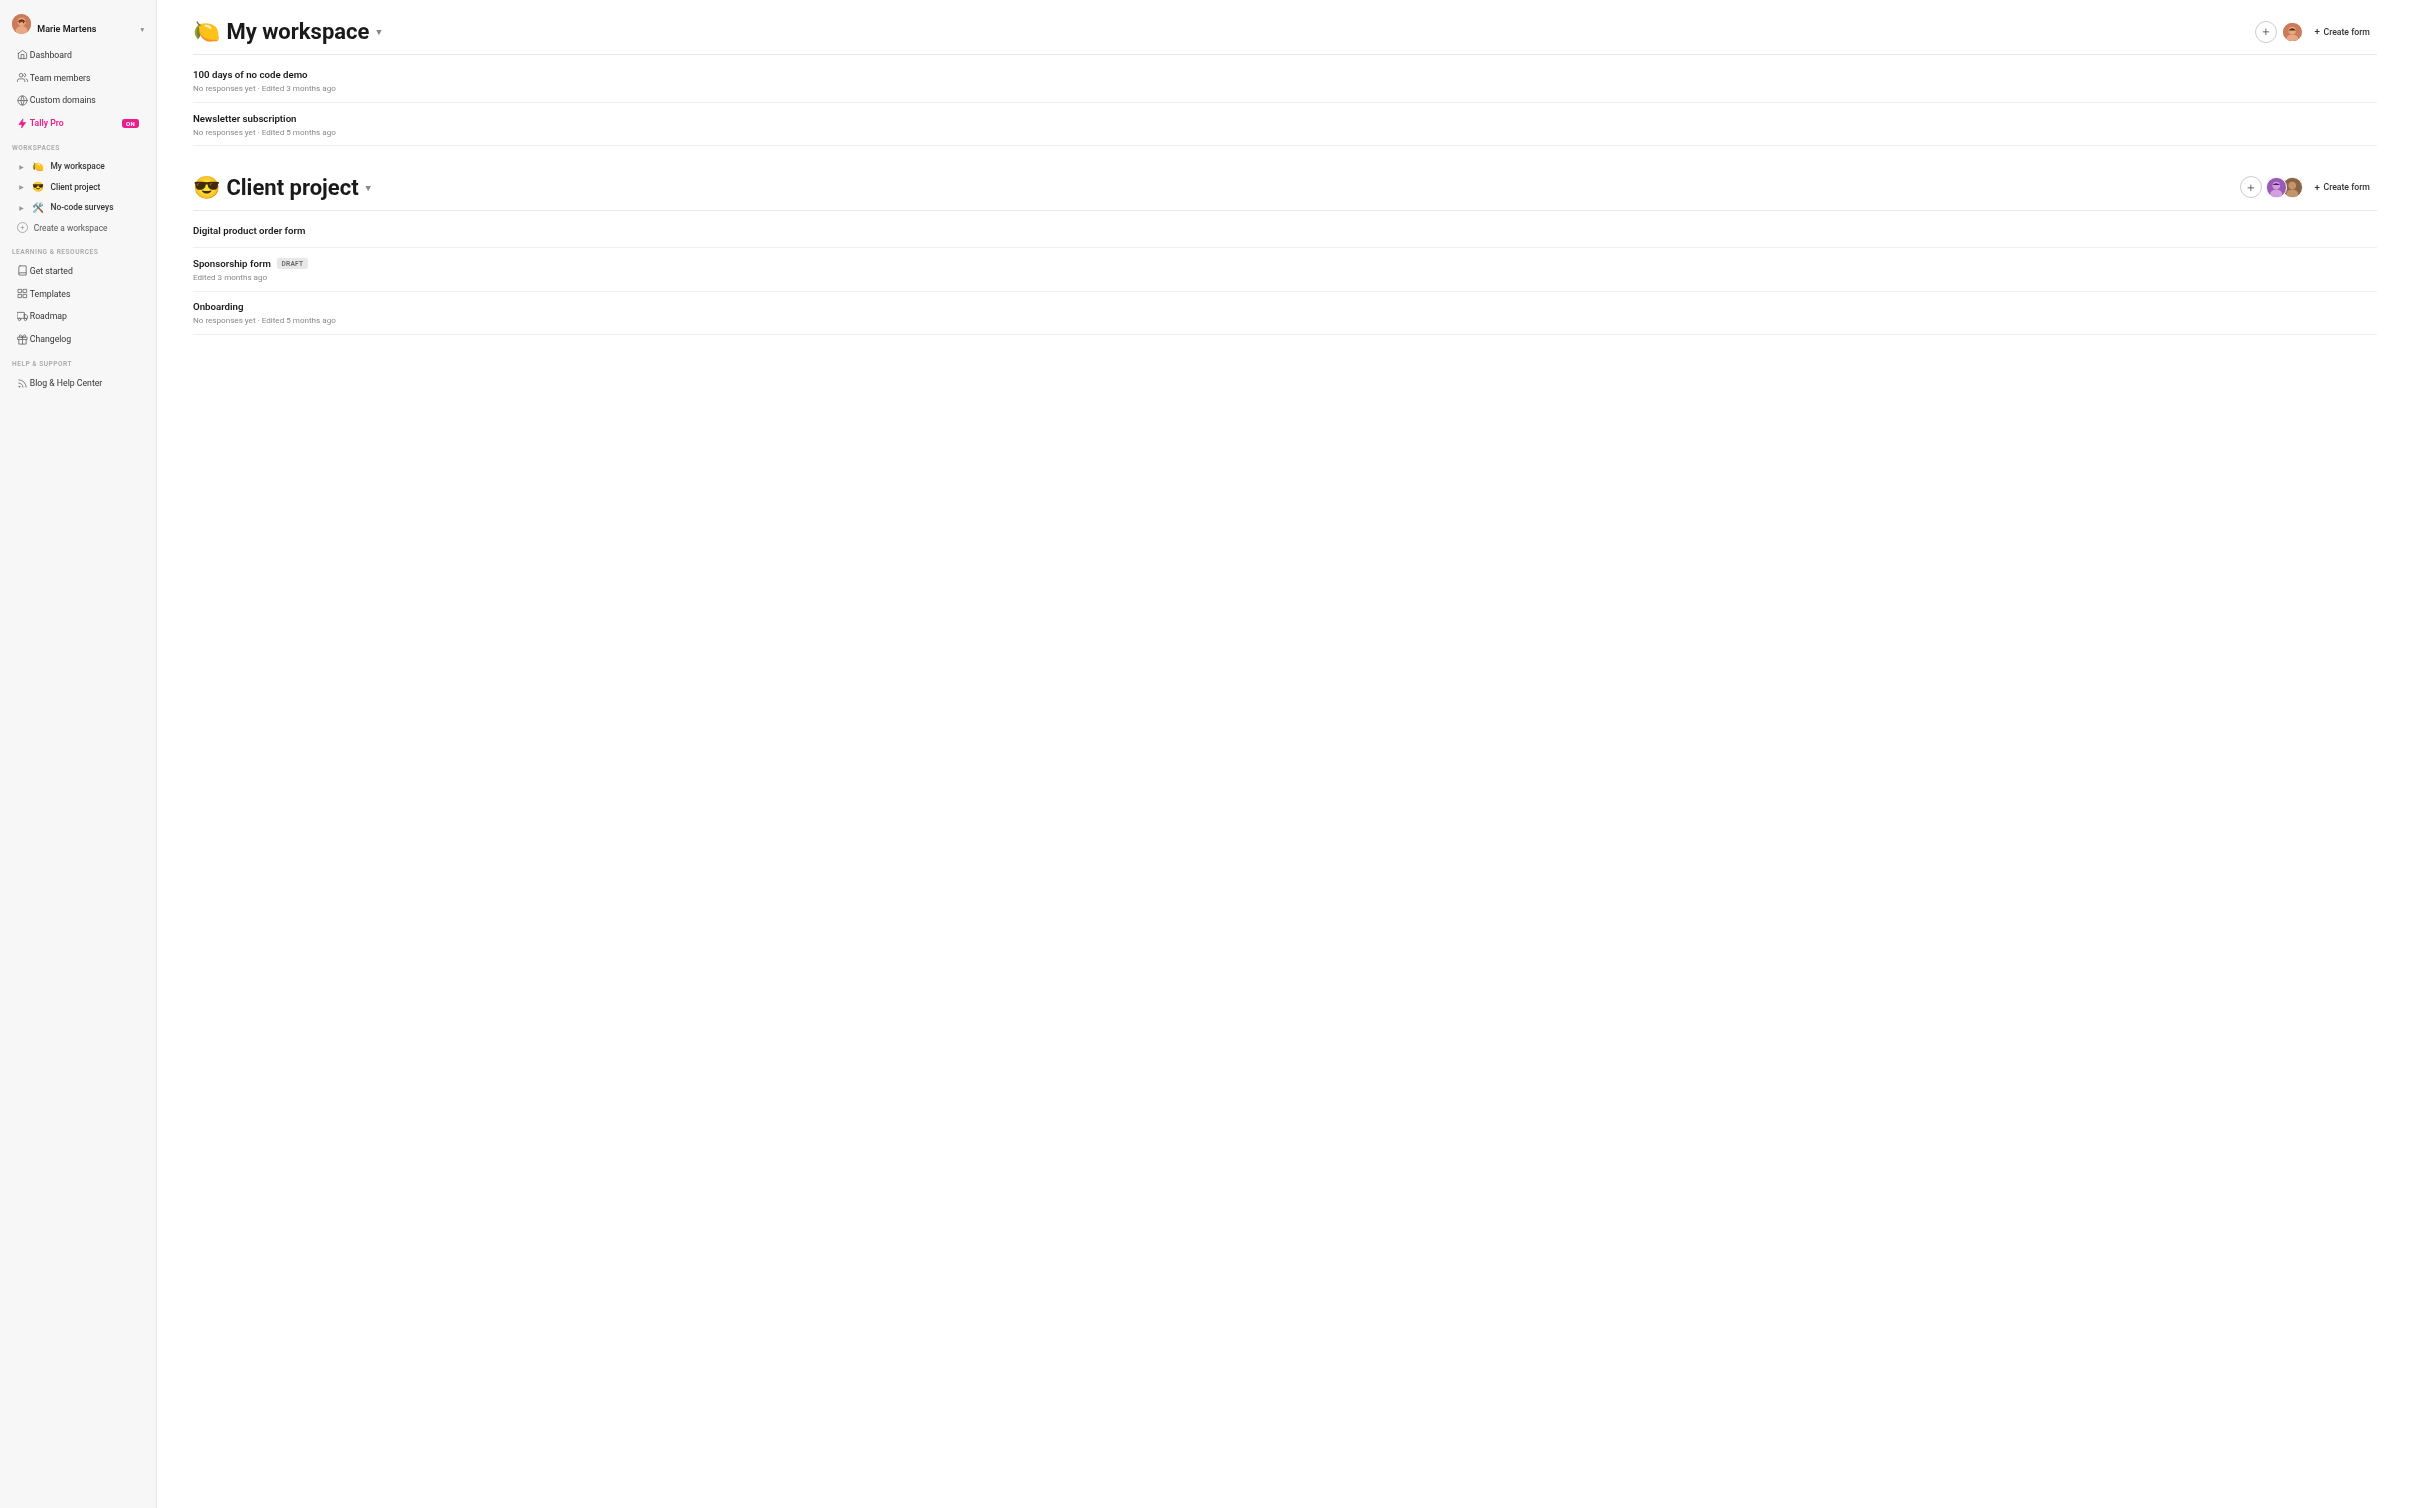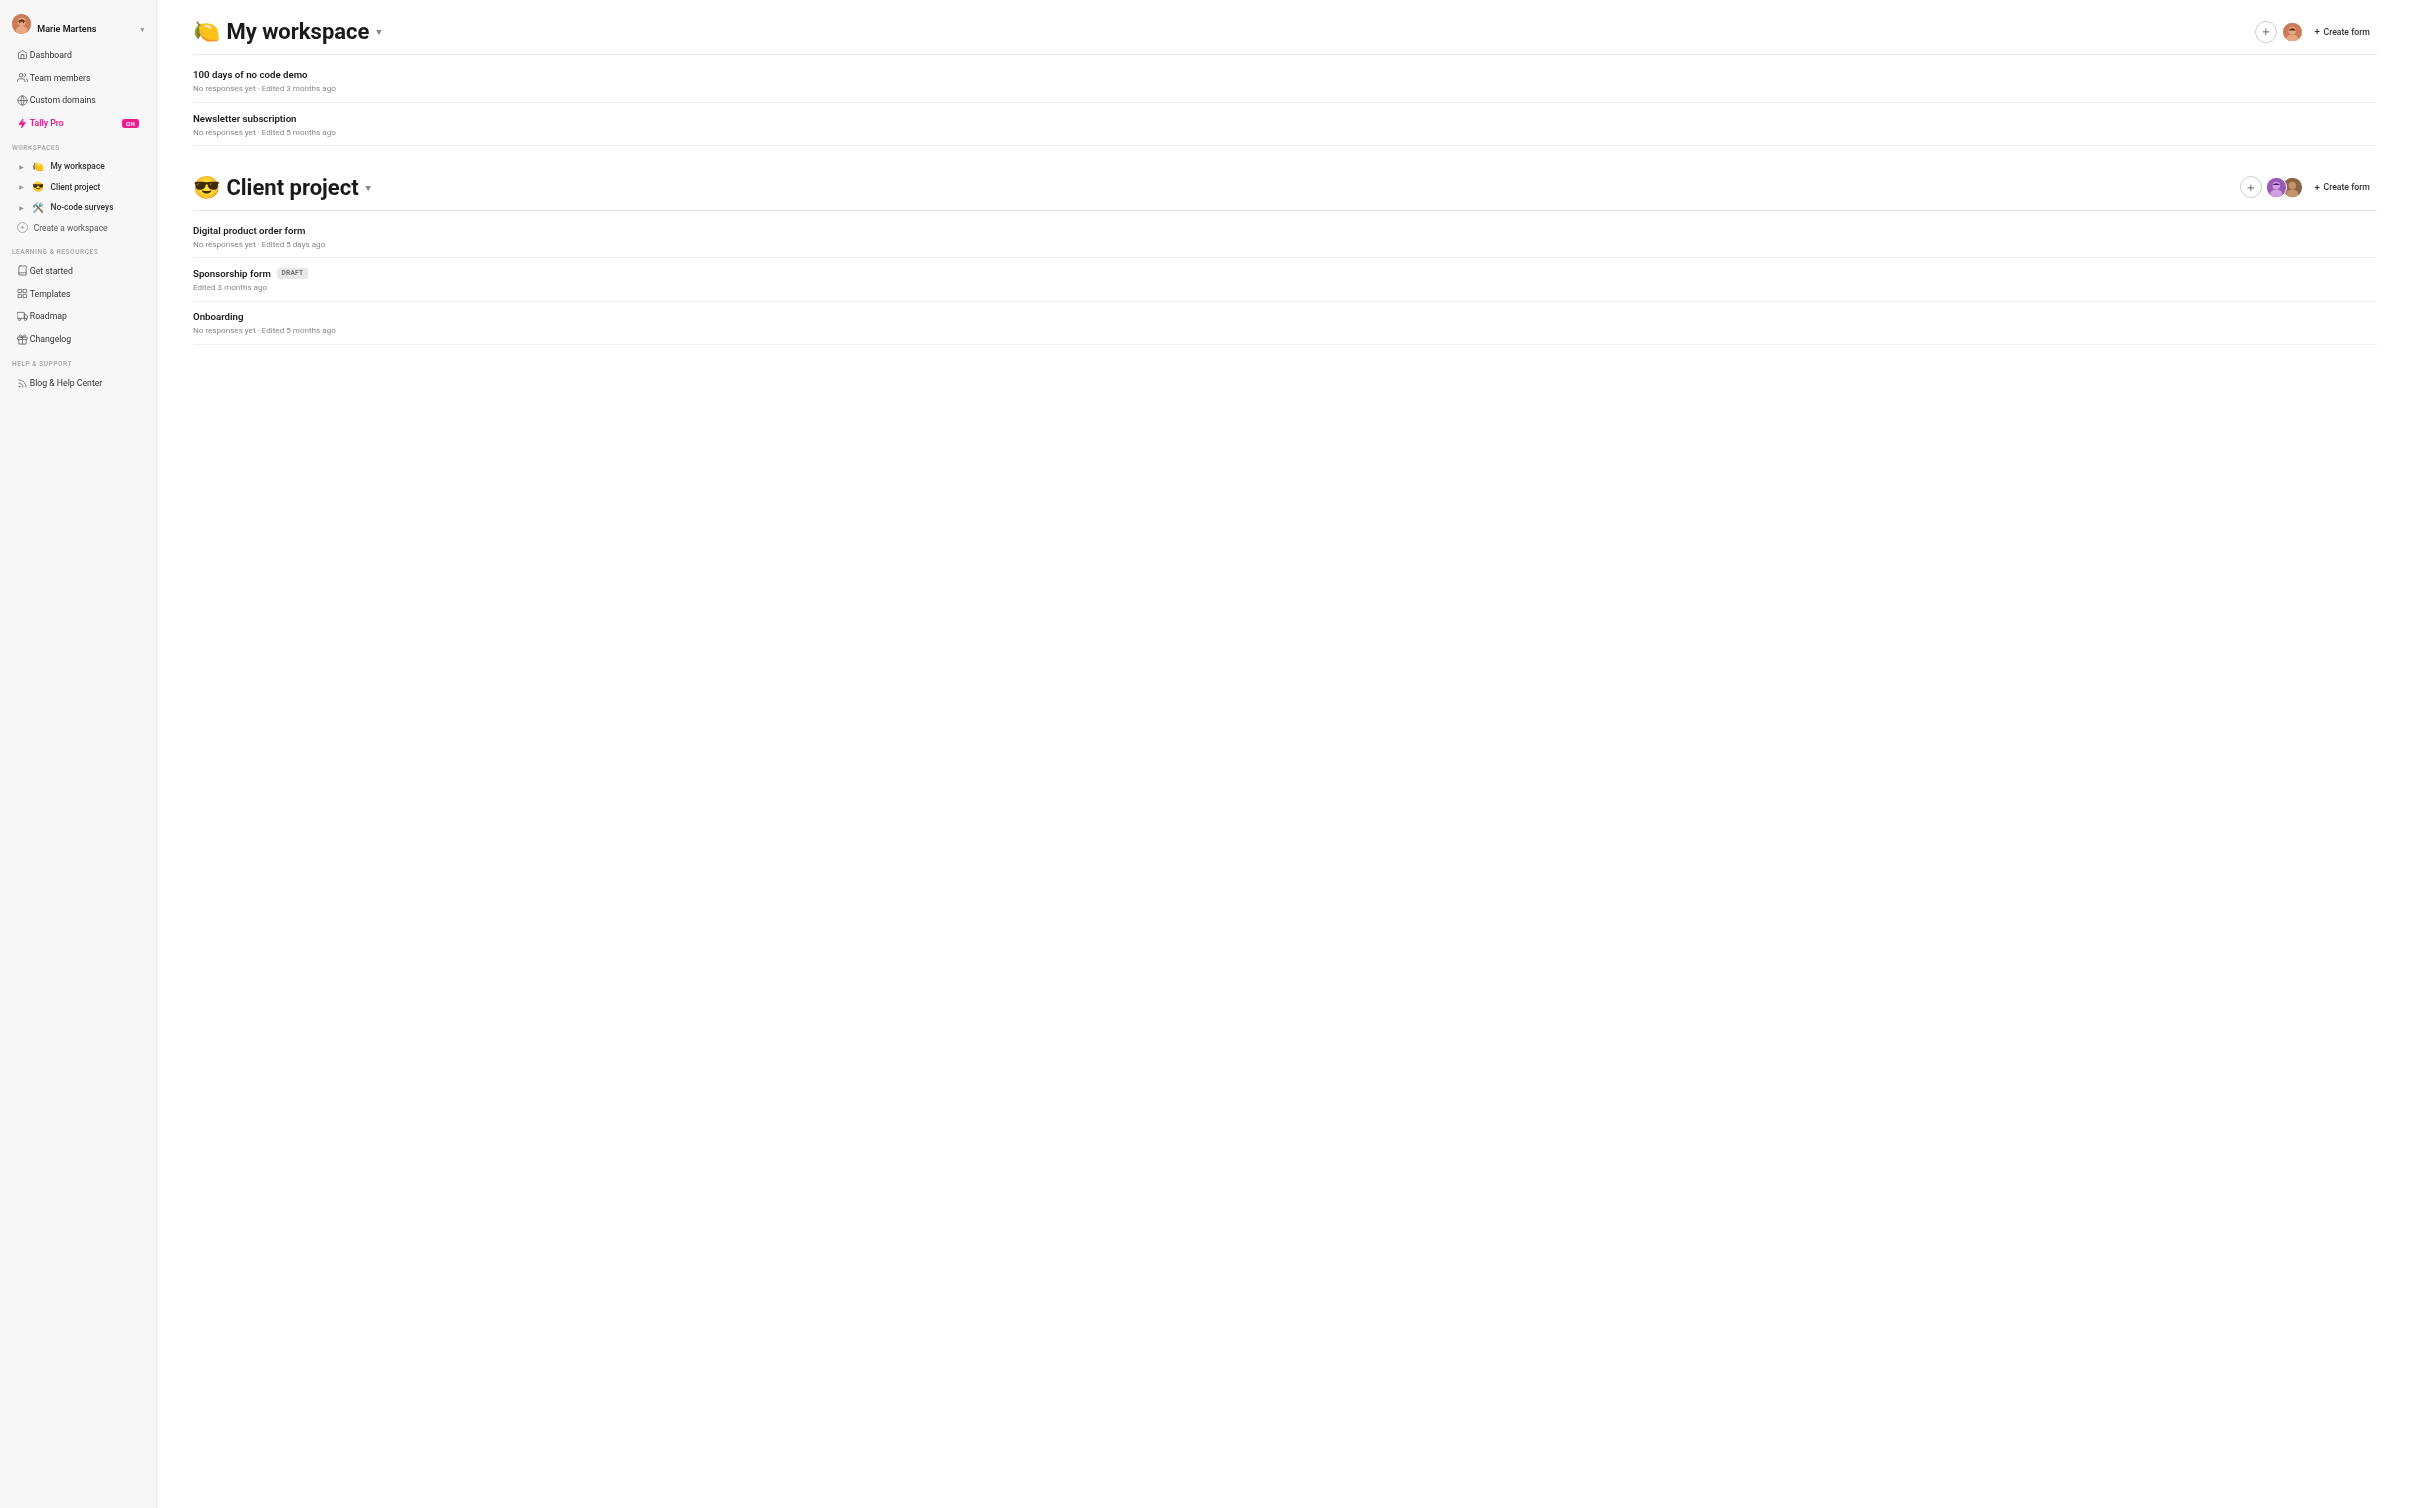--- a/index.html
+++ b/index.html
@@ -240,21 +240,21 @@
     .form-item {
       padding: 9.7px 0 8.4px 0;
       border-bottom: 0.6px solid #f0f0f0;
       cursor: pointer;
     }
     .form-item-title {
       font-size: 9.7px;
       font-weight: 600;
       color: #1a1a1a;
       display: flex;
-      align-items: flex-start;
+      align-items: center;
       gap: 6px;
       margin-bottom: 3px;
     }
     .form-item-meta {
       font-size: 8.1px;
       color: #888;
     }
     .draft-badge {
       background: #e8e8e8;
       color: #666;
@@ -502,21 +502,20 @@
           <span style="font-size:9.7px;">+</span>
           <span>Create form</span>
         </div>
       </div>
     </div>
 
     <div class="form-item">
       <div class="form-item-title">
         <span>Digital product order form</span>
       </div>
-      <div class="form-item-meta">No responses yet · Edited 5 days ago</div>
     </div>
 
     <div class="form-item">
       <div class="form-item-title">
         <span>Sponsorship form</span>
         <span class="draft-badge">DRAFT</span>
       </div>
       <div class="form-item-meta">Edited 3 months ago</div>
     </div>
 

